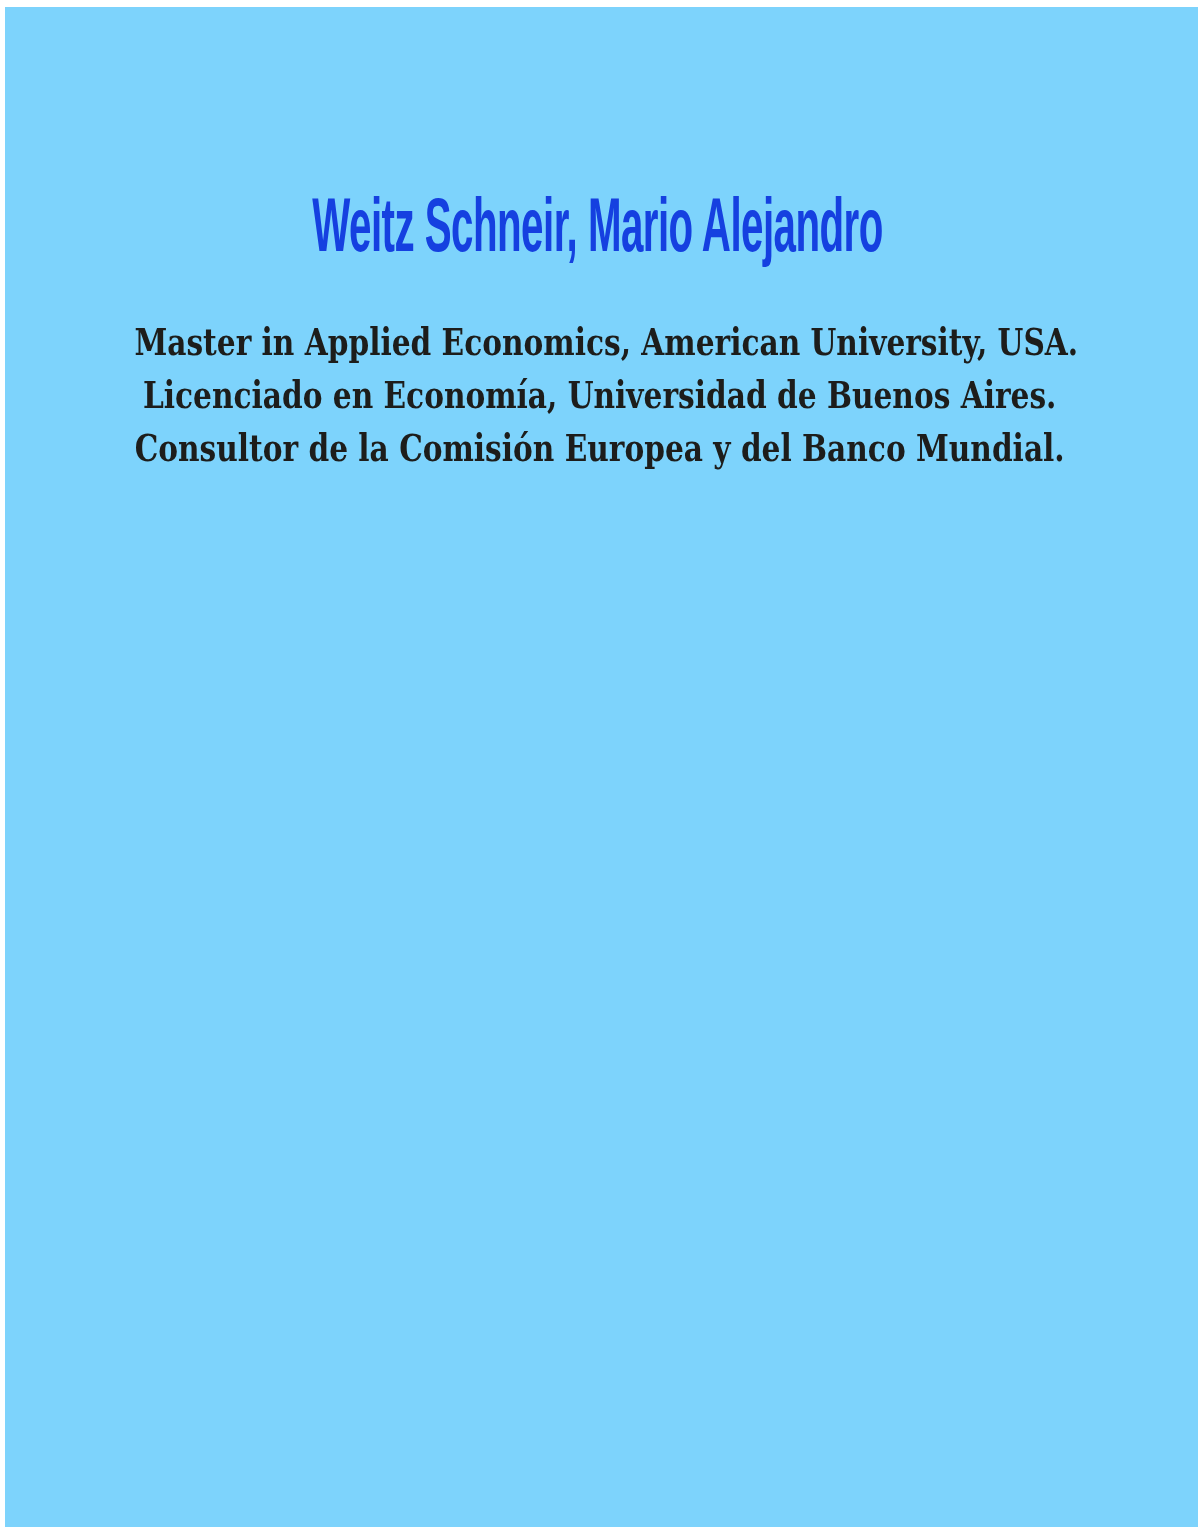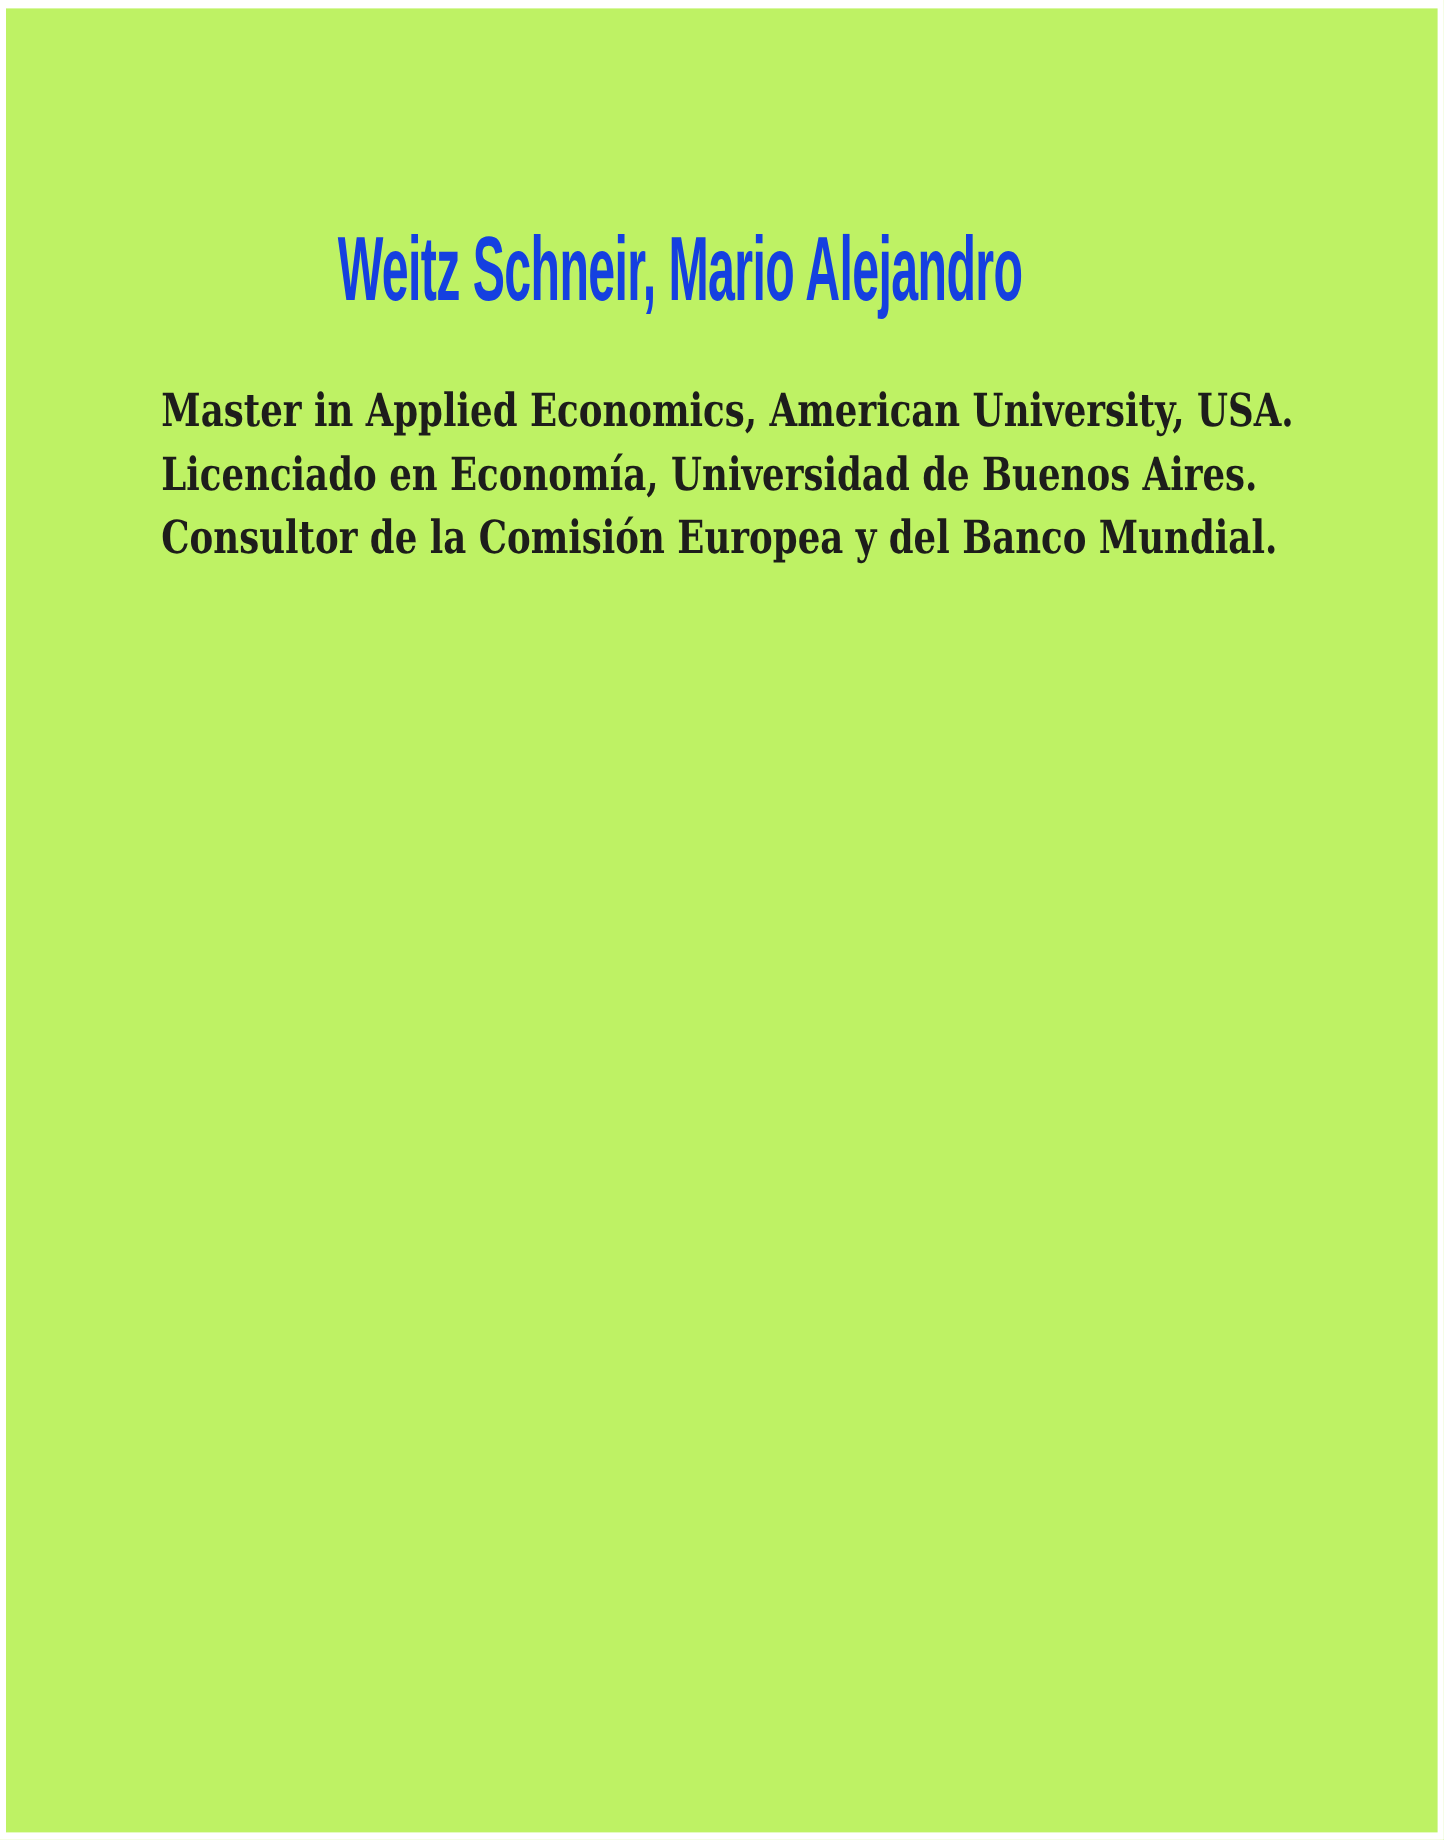--- a/index.html
+++ b/index.html
@@ -18,23 +18,23 @@
     top: 0; left: 0;
     width: 1203px;
     height: 1533px;
     background: #ffffff;
     box-sizing: border-box;
     padding: 7px 5px 6px 5px;
   }
   .document-page {
     width: 100%;
     height: 100%;
-    background: #bef264;
+    background: #7dd3fc;
     box-sizing: border-box;
-    text-align: left;
+    text-align: center;
     overflow: hidden;
   }
   .author-name {
     margin: 180px 0 0 0;
     padding: 0;
     font-family: "Liberation Sans", sans-serif;
     font-weight: 700;
     font-size: 76px;
     line-height: 76px;
     letter-spacing: -1px;

